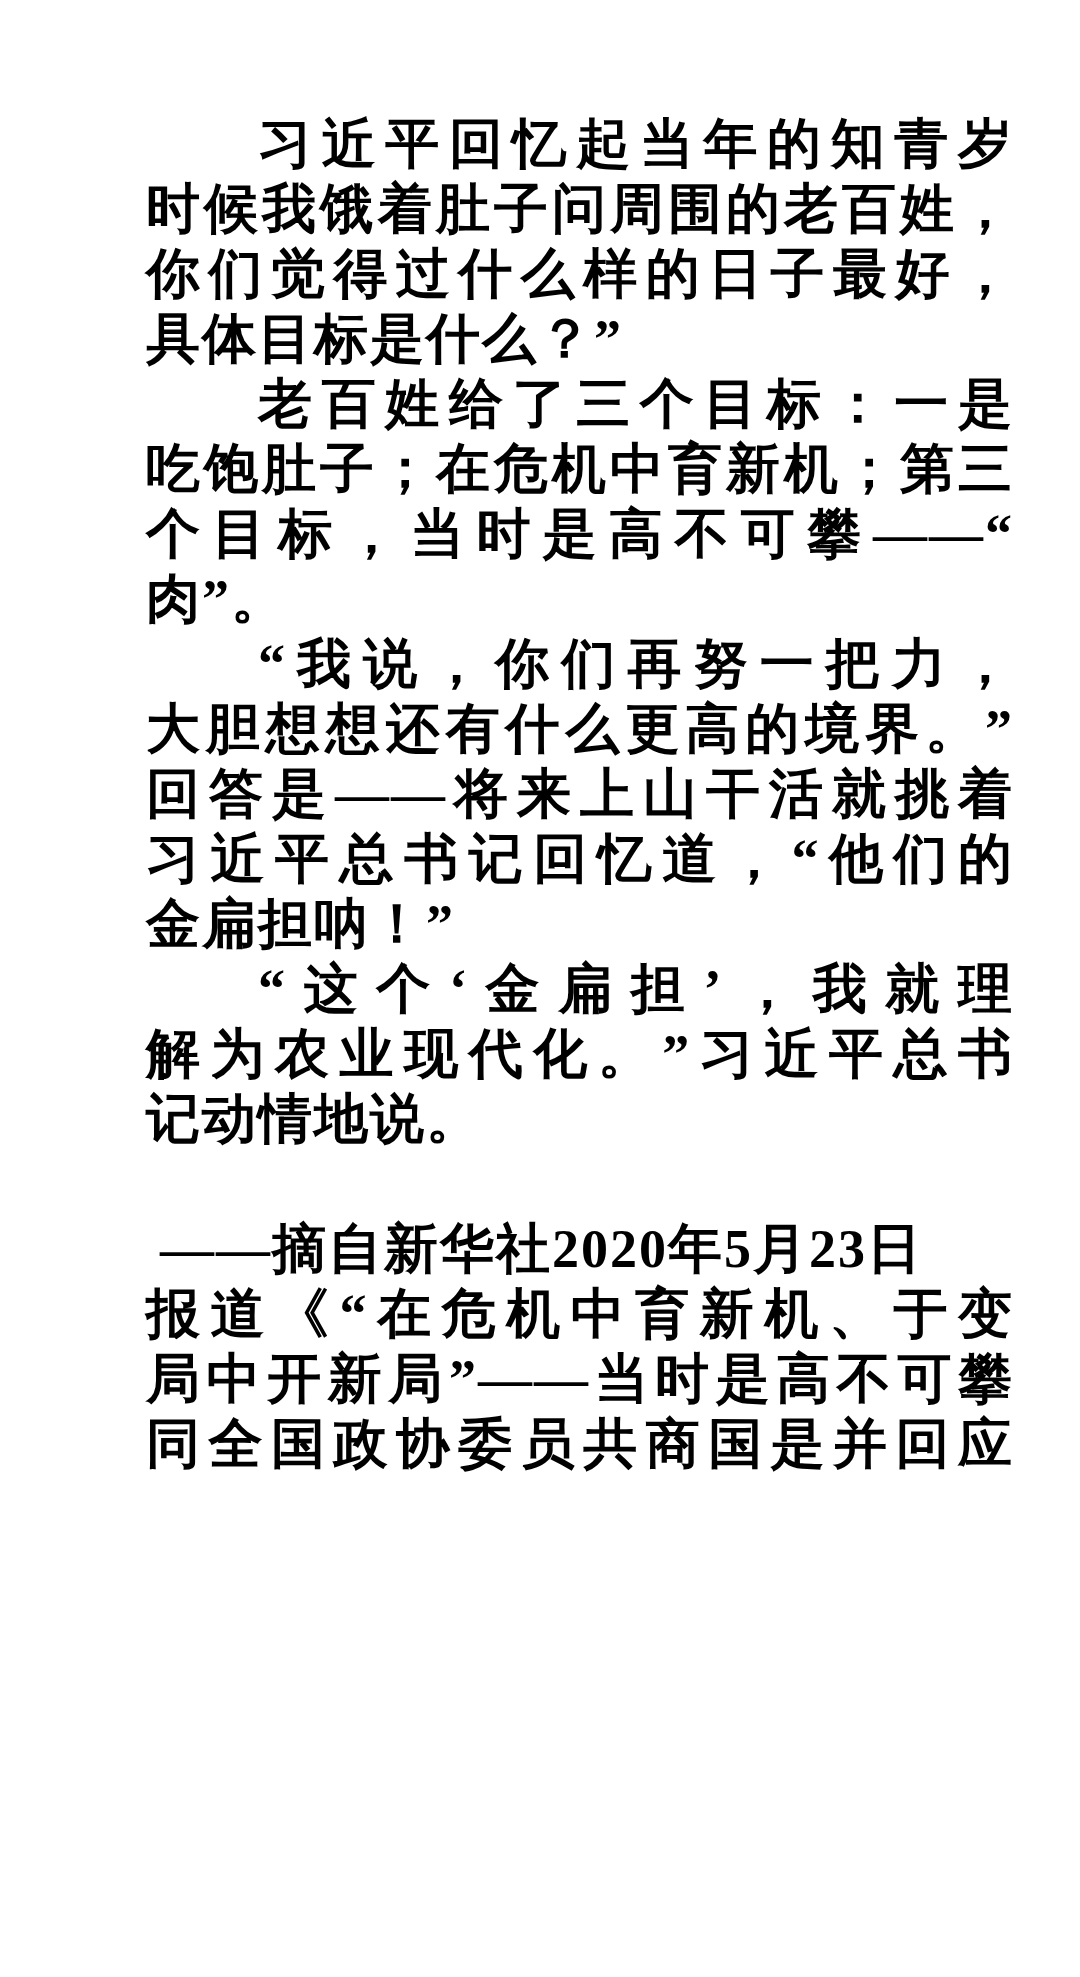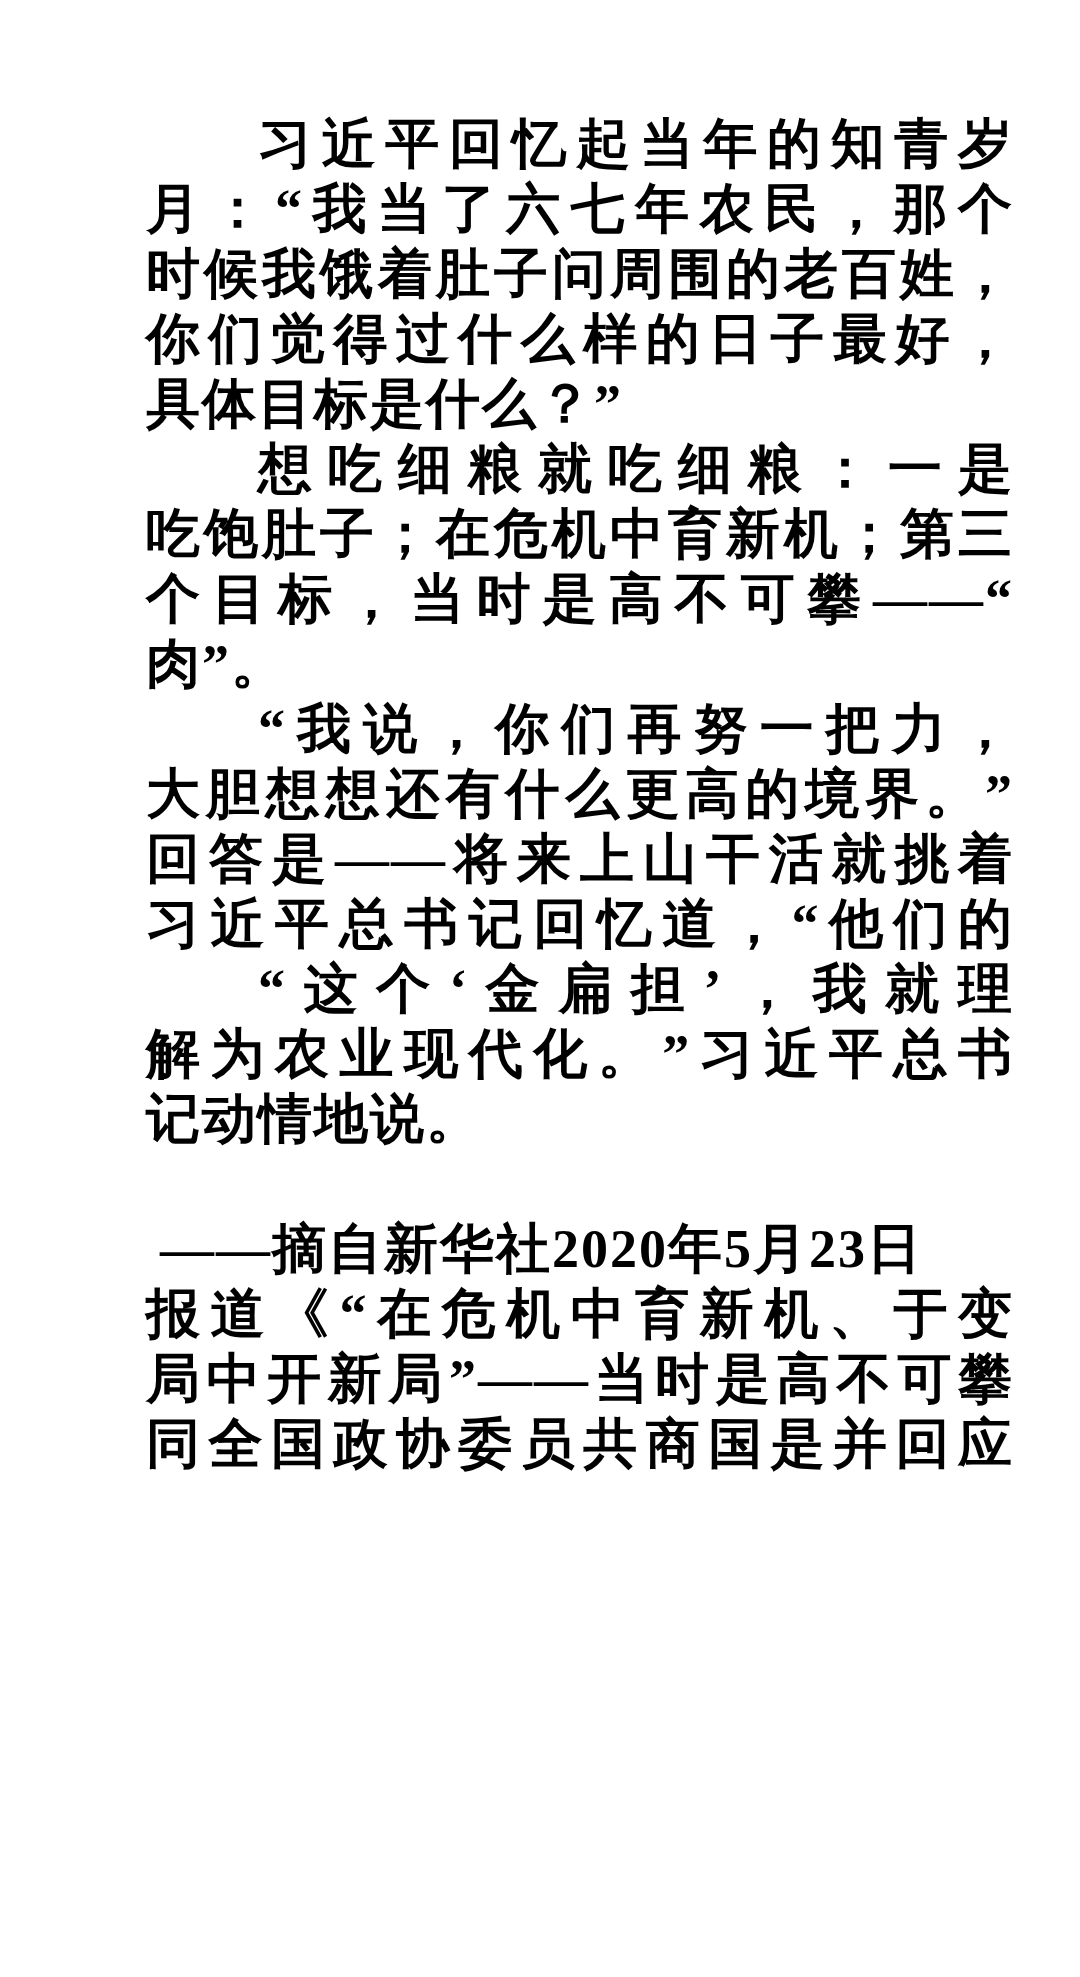--- a/index.html
+++ b/index.html
@@ -41,34 +41,34 @@
   
   .ln.cind { text-indent: 14px; }
   .ln.blank {  }
 </style>
 </head>
 <body>
 
 <div class="doc">
 
   <div class="ln fill ind">习近平回忆起当年的知青岁</div>
-  <div class="ln fill">月：“我当了六七年农民，那个</div>
   <div class="ln fill">时候我饿着肚子问周围的老百姓，</div>
   <div class="ln fill">你们觉得过什么样的日子最好，</div>
   <div class="ln">具体目标是什么？”</div>
 
-  <div class="ln fill ind">想吃细粮就吃细粮：一是</div>
+  <div class="ln fill ind">老百姓给了三个目标：一是</div>
   <div class="ln fill">吃饱肚子；在危机中育新机；第三</div>
   <div class="ln fill">个目标，当时是高不可攀——“</div>
   <div class="ln">肉”。</div>
 
   <div class="ln fill ind">“我说，你们再努一把力，</div>
   <div class="ln fill">大胆想想还有什么更高的境界。”</div>
   <div class="ln fill">回答是——将来上山干活就挑着</div>
   <div class="ln fill">习近平总书记回忆道，“他们的</div>
+  <div class="ln">金扁担呐！”</div>
 
   <div class="ln fill ind">“这个‘金扁担’，我就理</div>
   <div class="ln fill">解为农业现代化。”习近平总书</div>
   <div class="ln">记动情地说。</div>
 
   <div class="ln blank"></div>
 
   <div class="ln cind">——摘自新华社2020年5月23日</div>
   <div class="ln fill">报道《“在危机中育新机、于变</div>
   <div class="ln fill">局中开新局”——当时是高不可攀</div>

